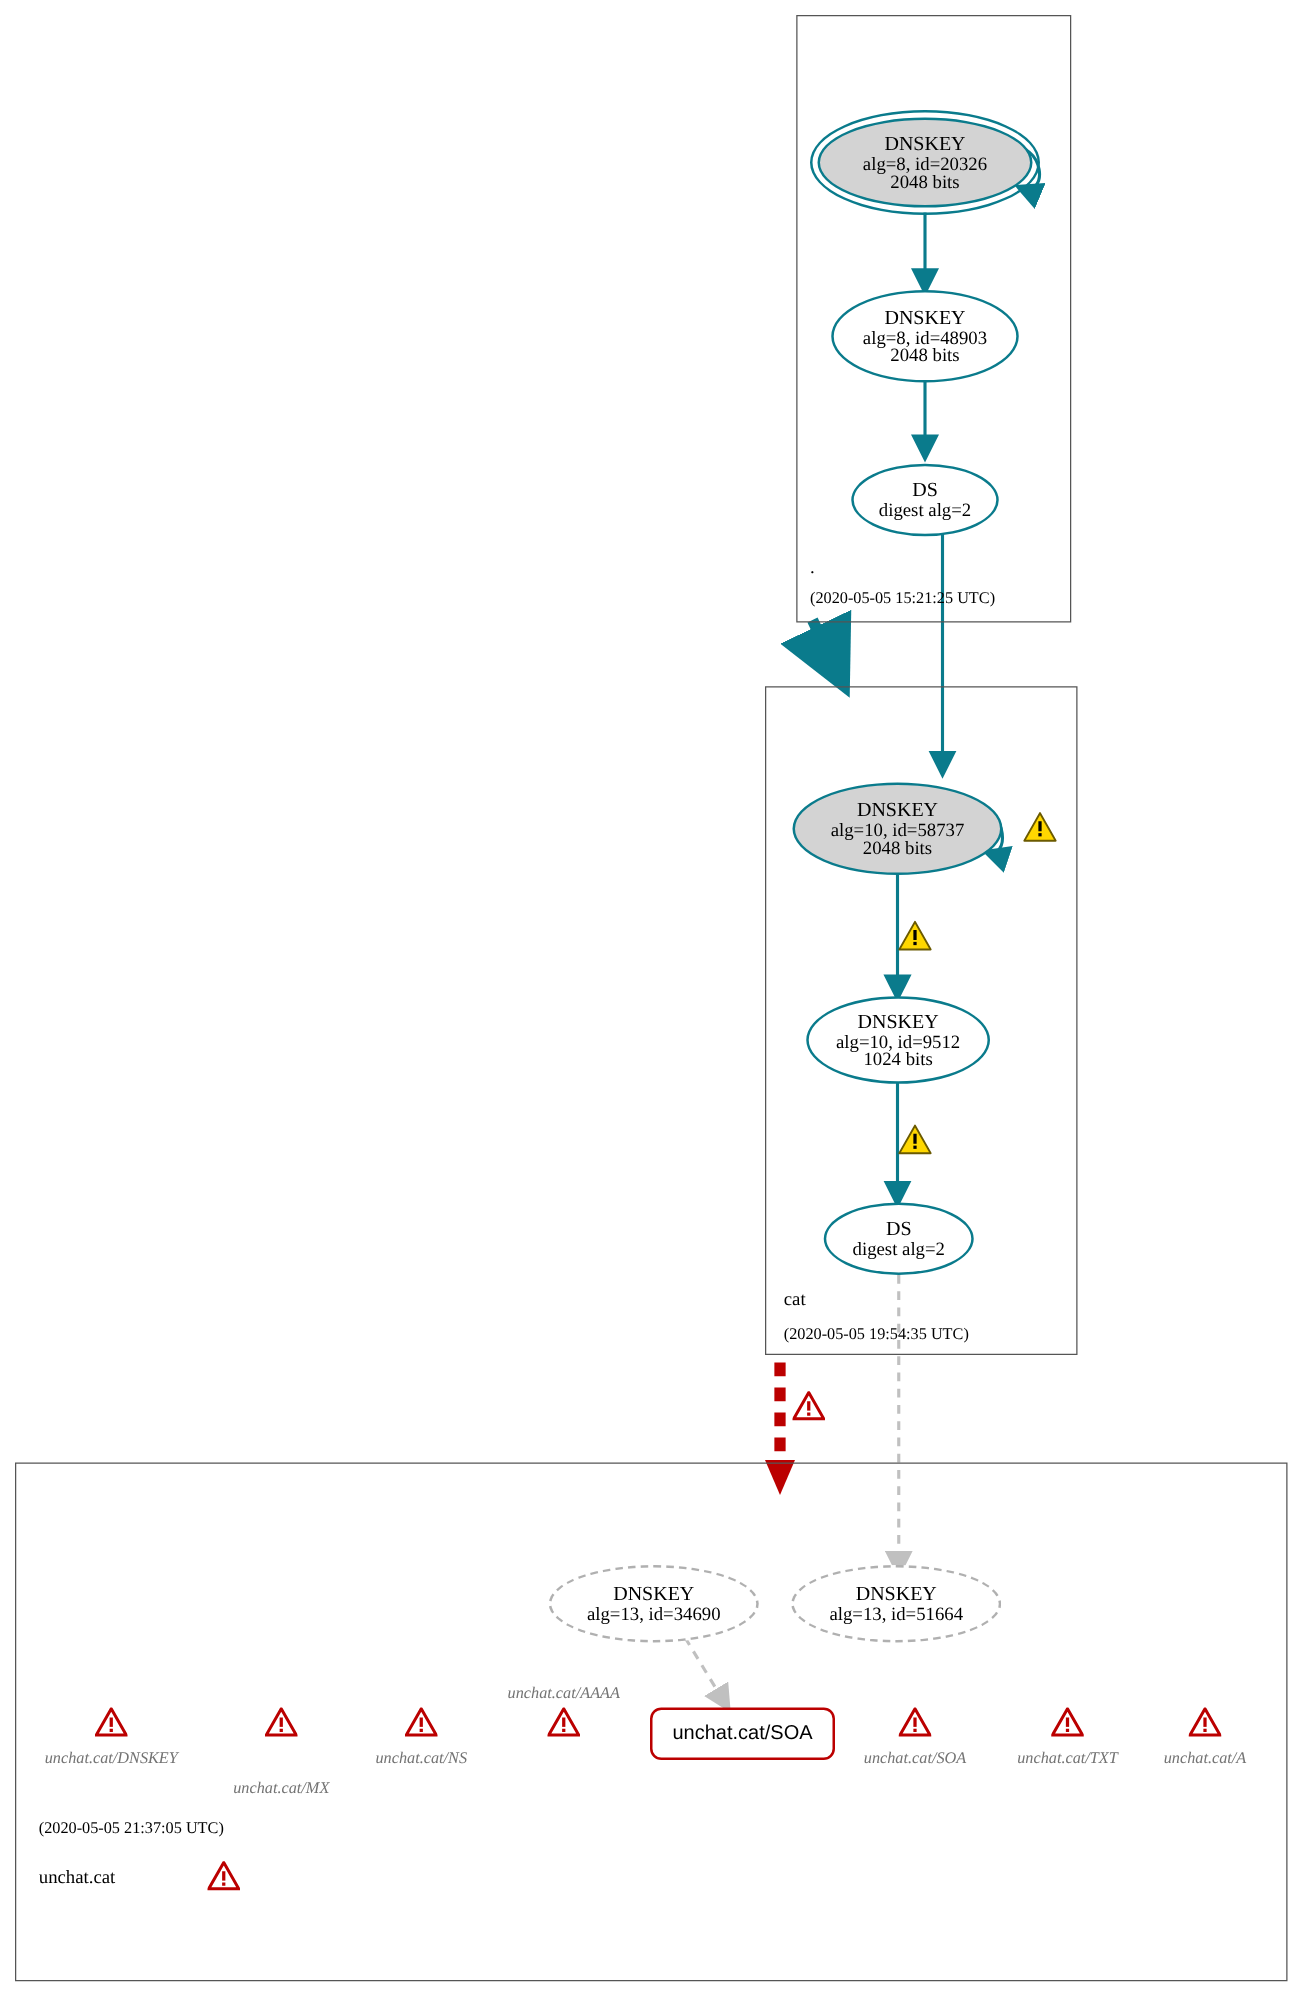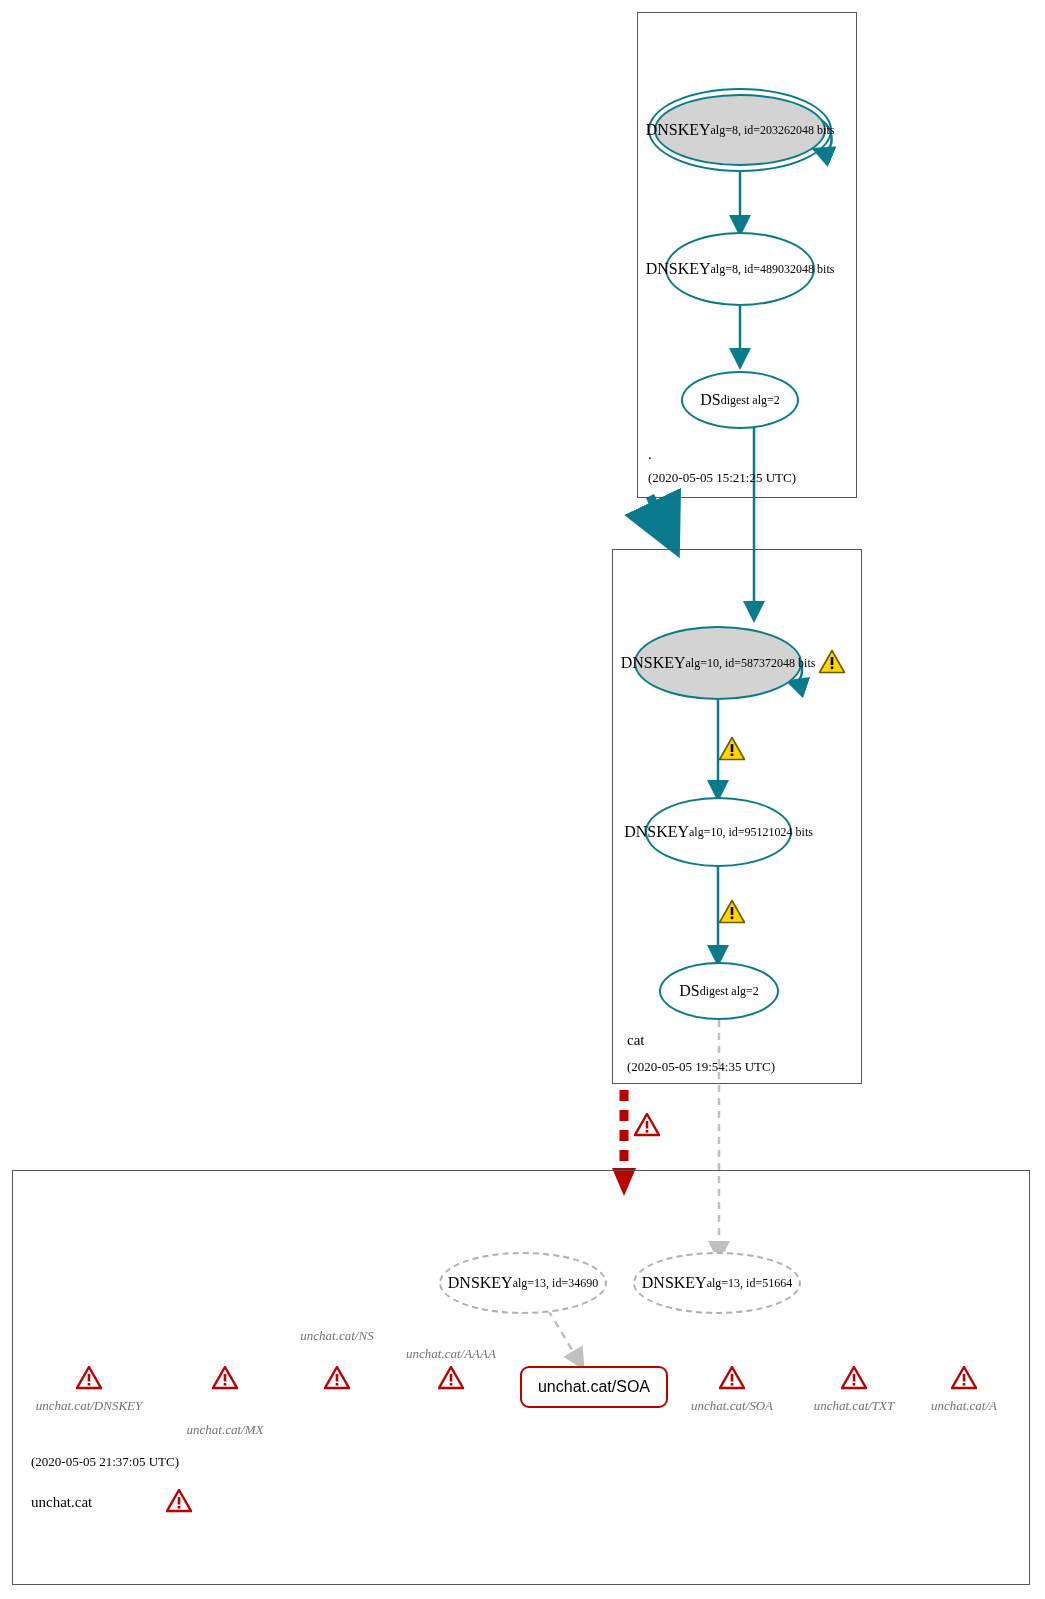--- a/index.html
+++ b/index.html
@@ -43,34 +43,34 @@
   .zone-ts {
     position: absolute;
     font-family: "Liberation Serif", serif;
     font-size: 13px;
     color: #000000;
     white-space: nowrap;
   }
   .node {
     position: absolute;
     display: flex;
-    flex-direction: row;
+    flex-direction: column;
     align-items: center;
     justify-content: center;
     text-align: center;
     box-sizing: border-box;
     white-space: nowrap;
   }
   .node .t1 {
     font-size: 16px;
     line-height: 18px;
     color: #000;
   }
   .node .t2, .node .t3 {
-    font-size: 12px;
+    font-size: 15px;
     line-height: 14px;
     color: #000;
   }
   .ellipse-teal {
     border: 2px solid #0a7b8c;
     border-radius: 50%;
     background: #ffffff;
   }
   .ellipse-teal-filled {
     border: 2px solid #0a7b8c;
@@ -232,21 +232,21 @@
     <rect x="11.7" y="8" width="2.6" height="7.5" fill="#bb0000"></rect>
     <rect x="11.7" y="17" width="2.6" height="2.6" fill="#bb0000"></rect>
   </svg>
   <div class="rr-label" style="left:166px; top:1398px; width:118px;margin-top:24px;">unchat.cat/MX</div>
 
   <svg class="err-icon" style="left:324px; top:1366px;" width="26" height="24" viewBox="0 0 26 24">
     <path d="M13,1 L25,22 L1,22 Z" fill="#ffffff" stroke="#bb0000" stroke-width="2.4"></path>
     <rect x="11.7" y="8" width="2.6" height="7.5" fill="#bb0000"></rect>
     <rect x="11.7" y="17" width="2.6" height="2.6" fill="#bb0000"></rect>
   </svg>
-  <div class="rr-label" style="left:278px; top:1328px; width:118px;font-family:Liberation Serif, serif;">unchat.cat/NS</div>
+  <div class="rr-label" style="left:278px; top:1398px; width:118px;font-family:Liberation Serif, serif;">unchat.cat/NS</div>
 
   <svg class="err-icon" style="left:438px; top:1366px;" width="26" height="24" viewBox="0 0 26 24">
     <path d="M13,1 L25,22 L1,22 Z" fill="#ffffff" stroke="#bb0000" stroke-width="2.4"></path>
     <rect x="11.7" y="8" width="2.6" height="7.5" fill="#bb0000"></rect>
     <rect x="11.7" y="17" width="2.6" height="2.6" fill="#bb0000"></rect>
   </svg>
   <div class="rr-label" style="left:387px; top:1346px; width:128px;">unchat.cat/AAAA</div>
 
   <svg class="err-icon" style="left:719px; top:1366px;" width="26" height="24" viewBox="0 0 26 24">
     <path d="M13,1 L25,22 L1,22 Z" fill="#ffffff" stroke="#bb0000" stroke-width="2.4"></path>

